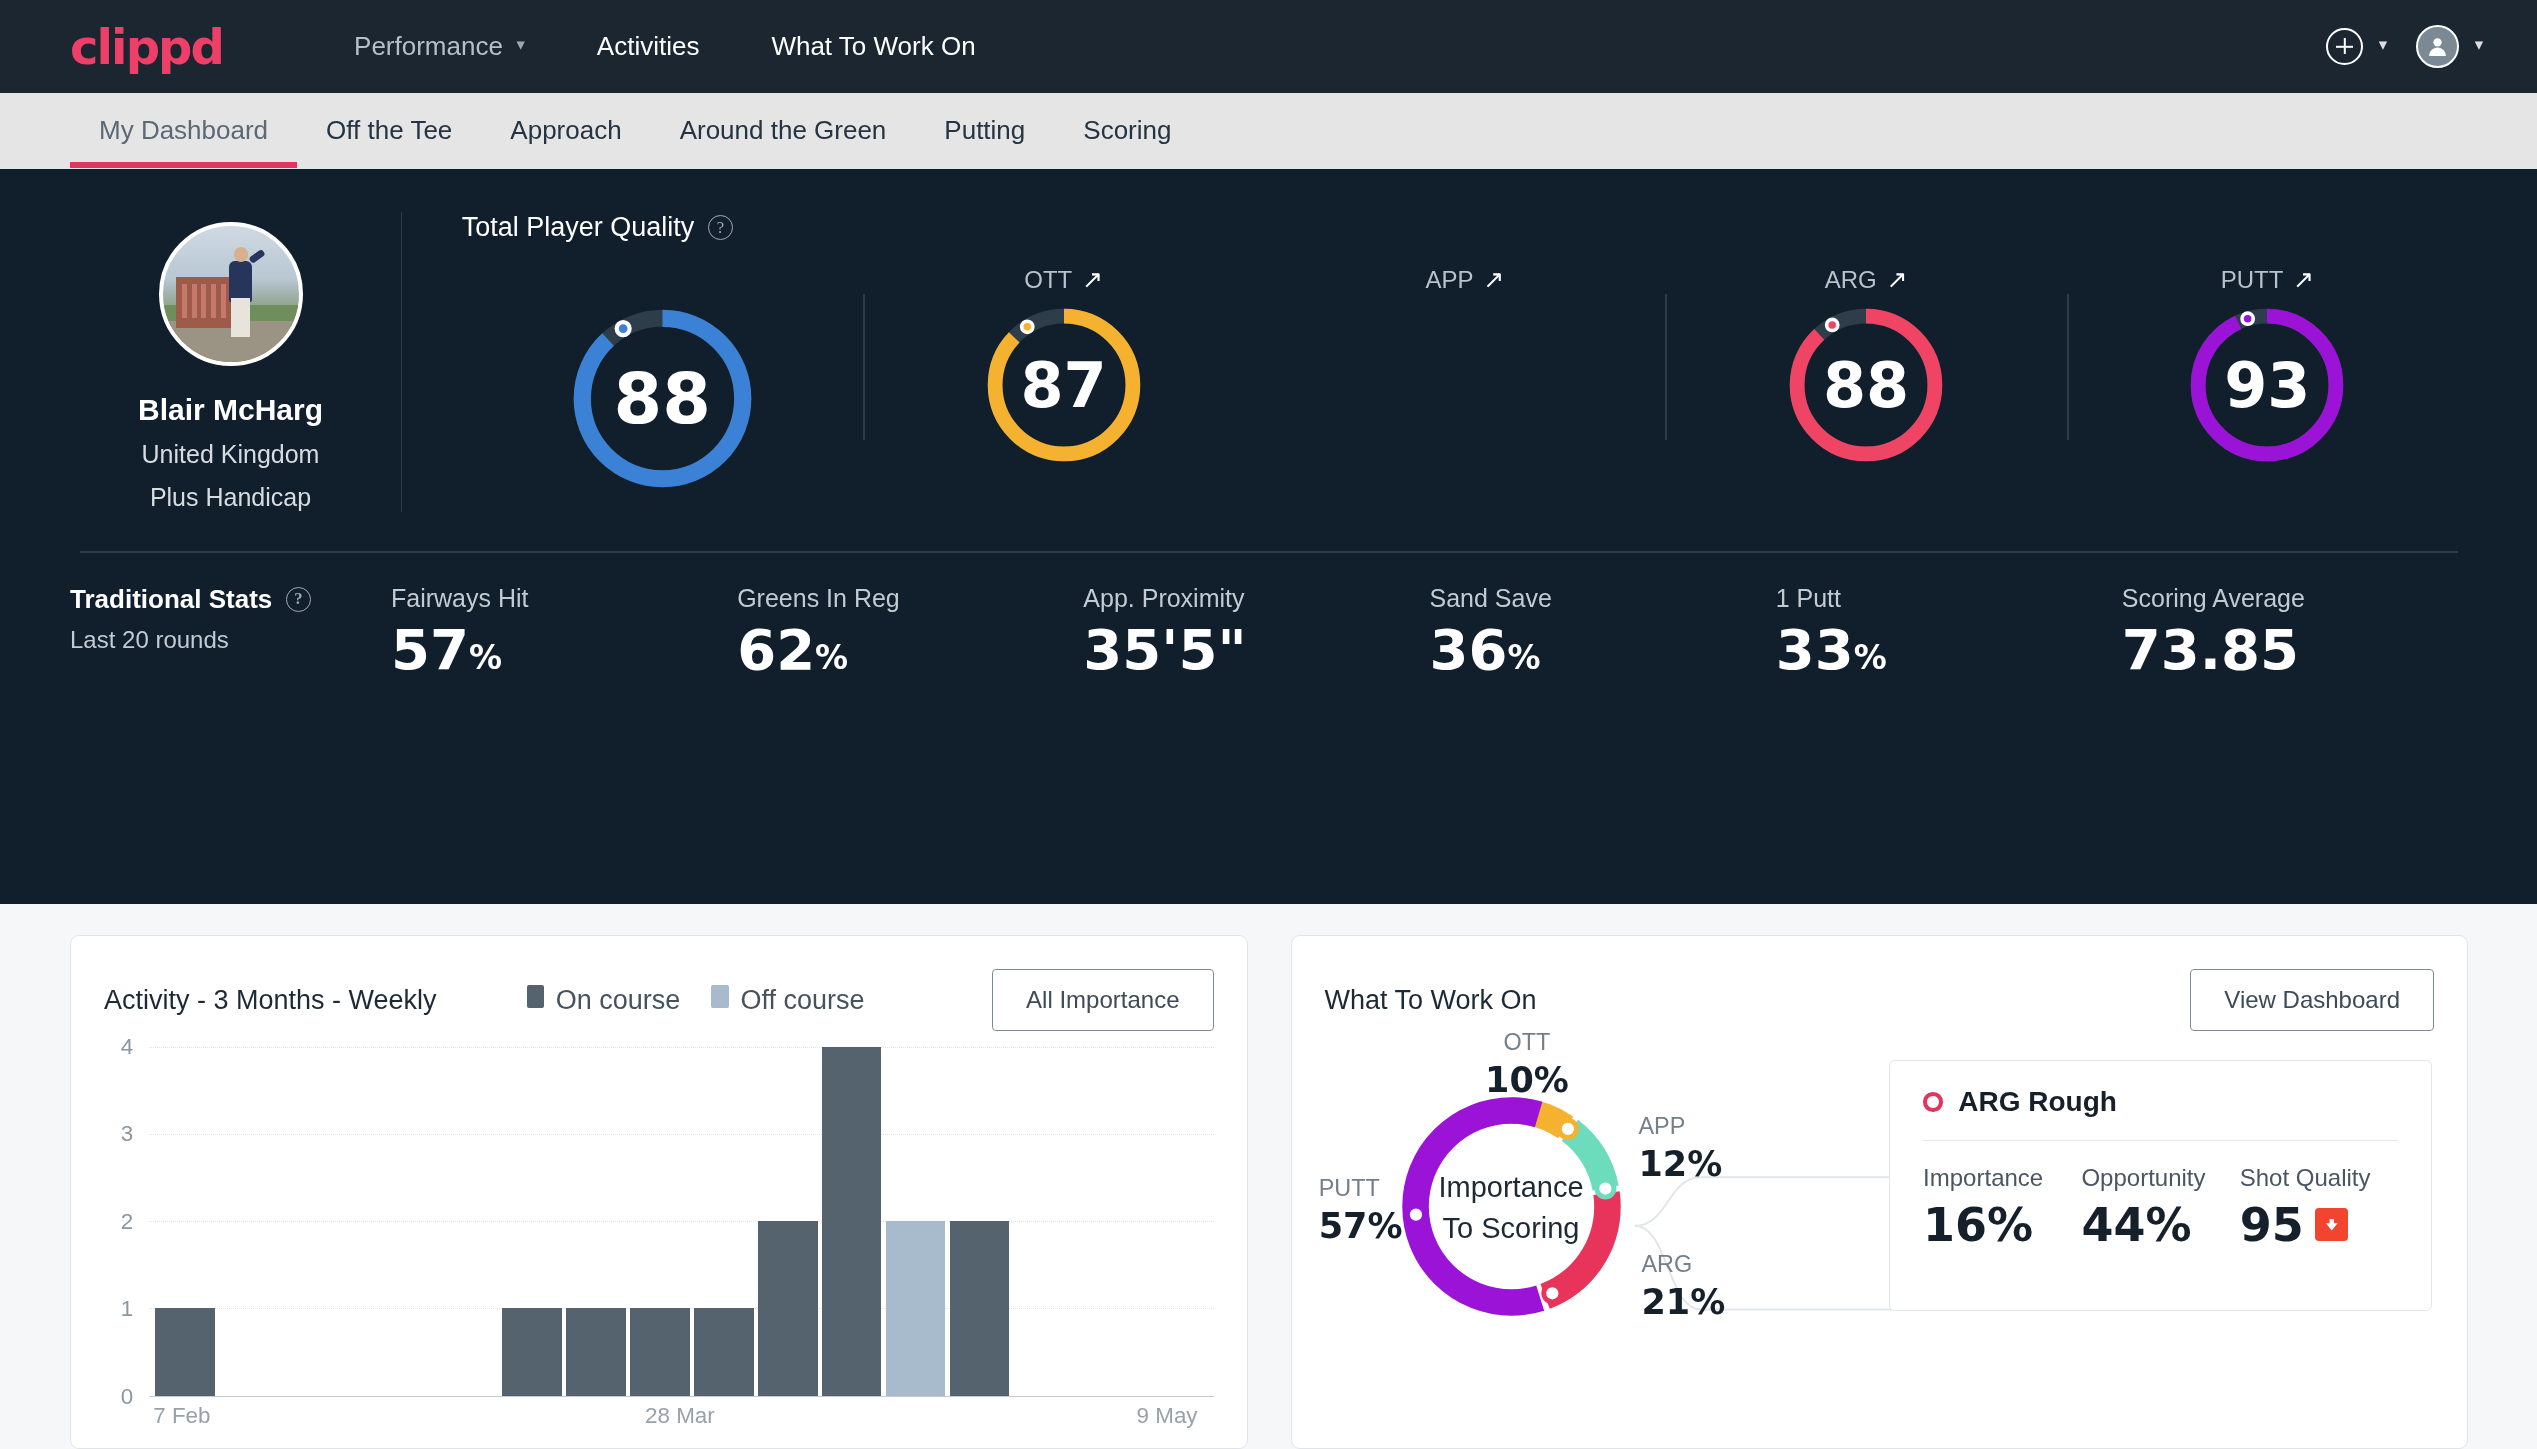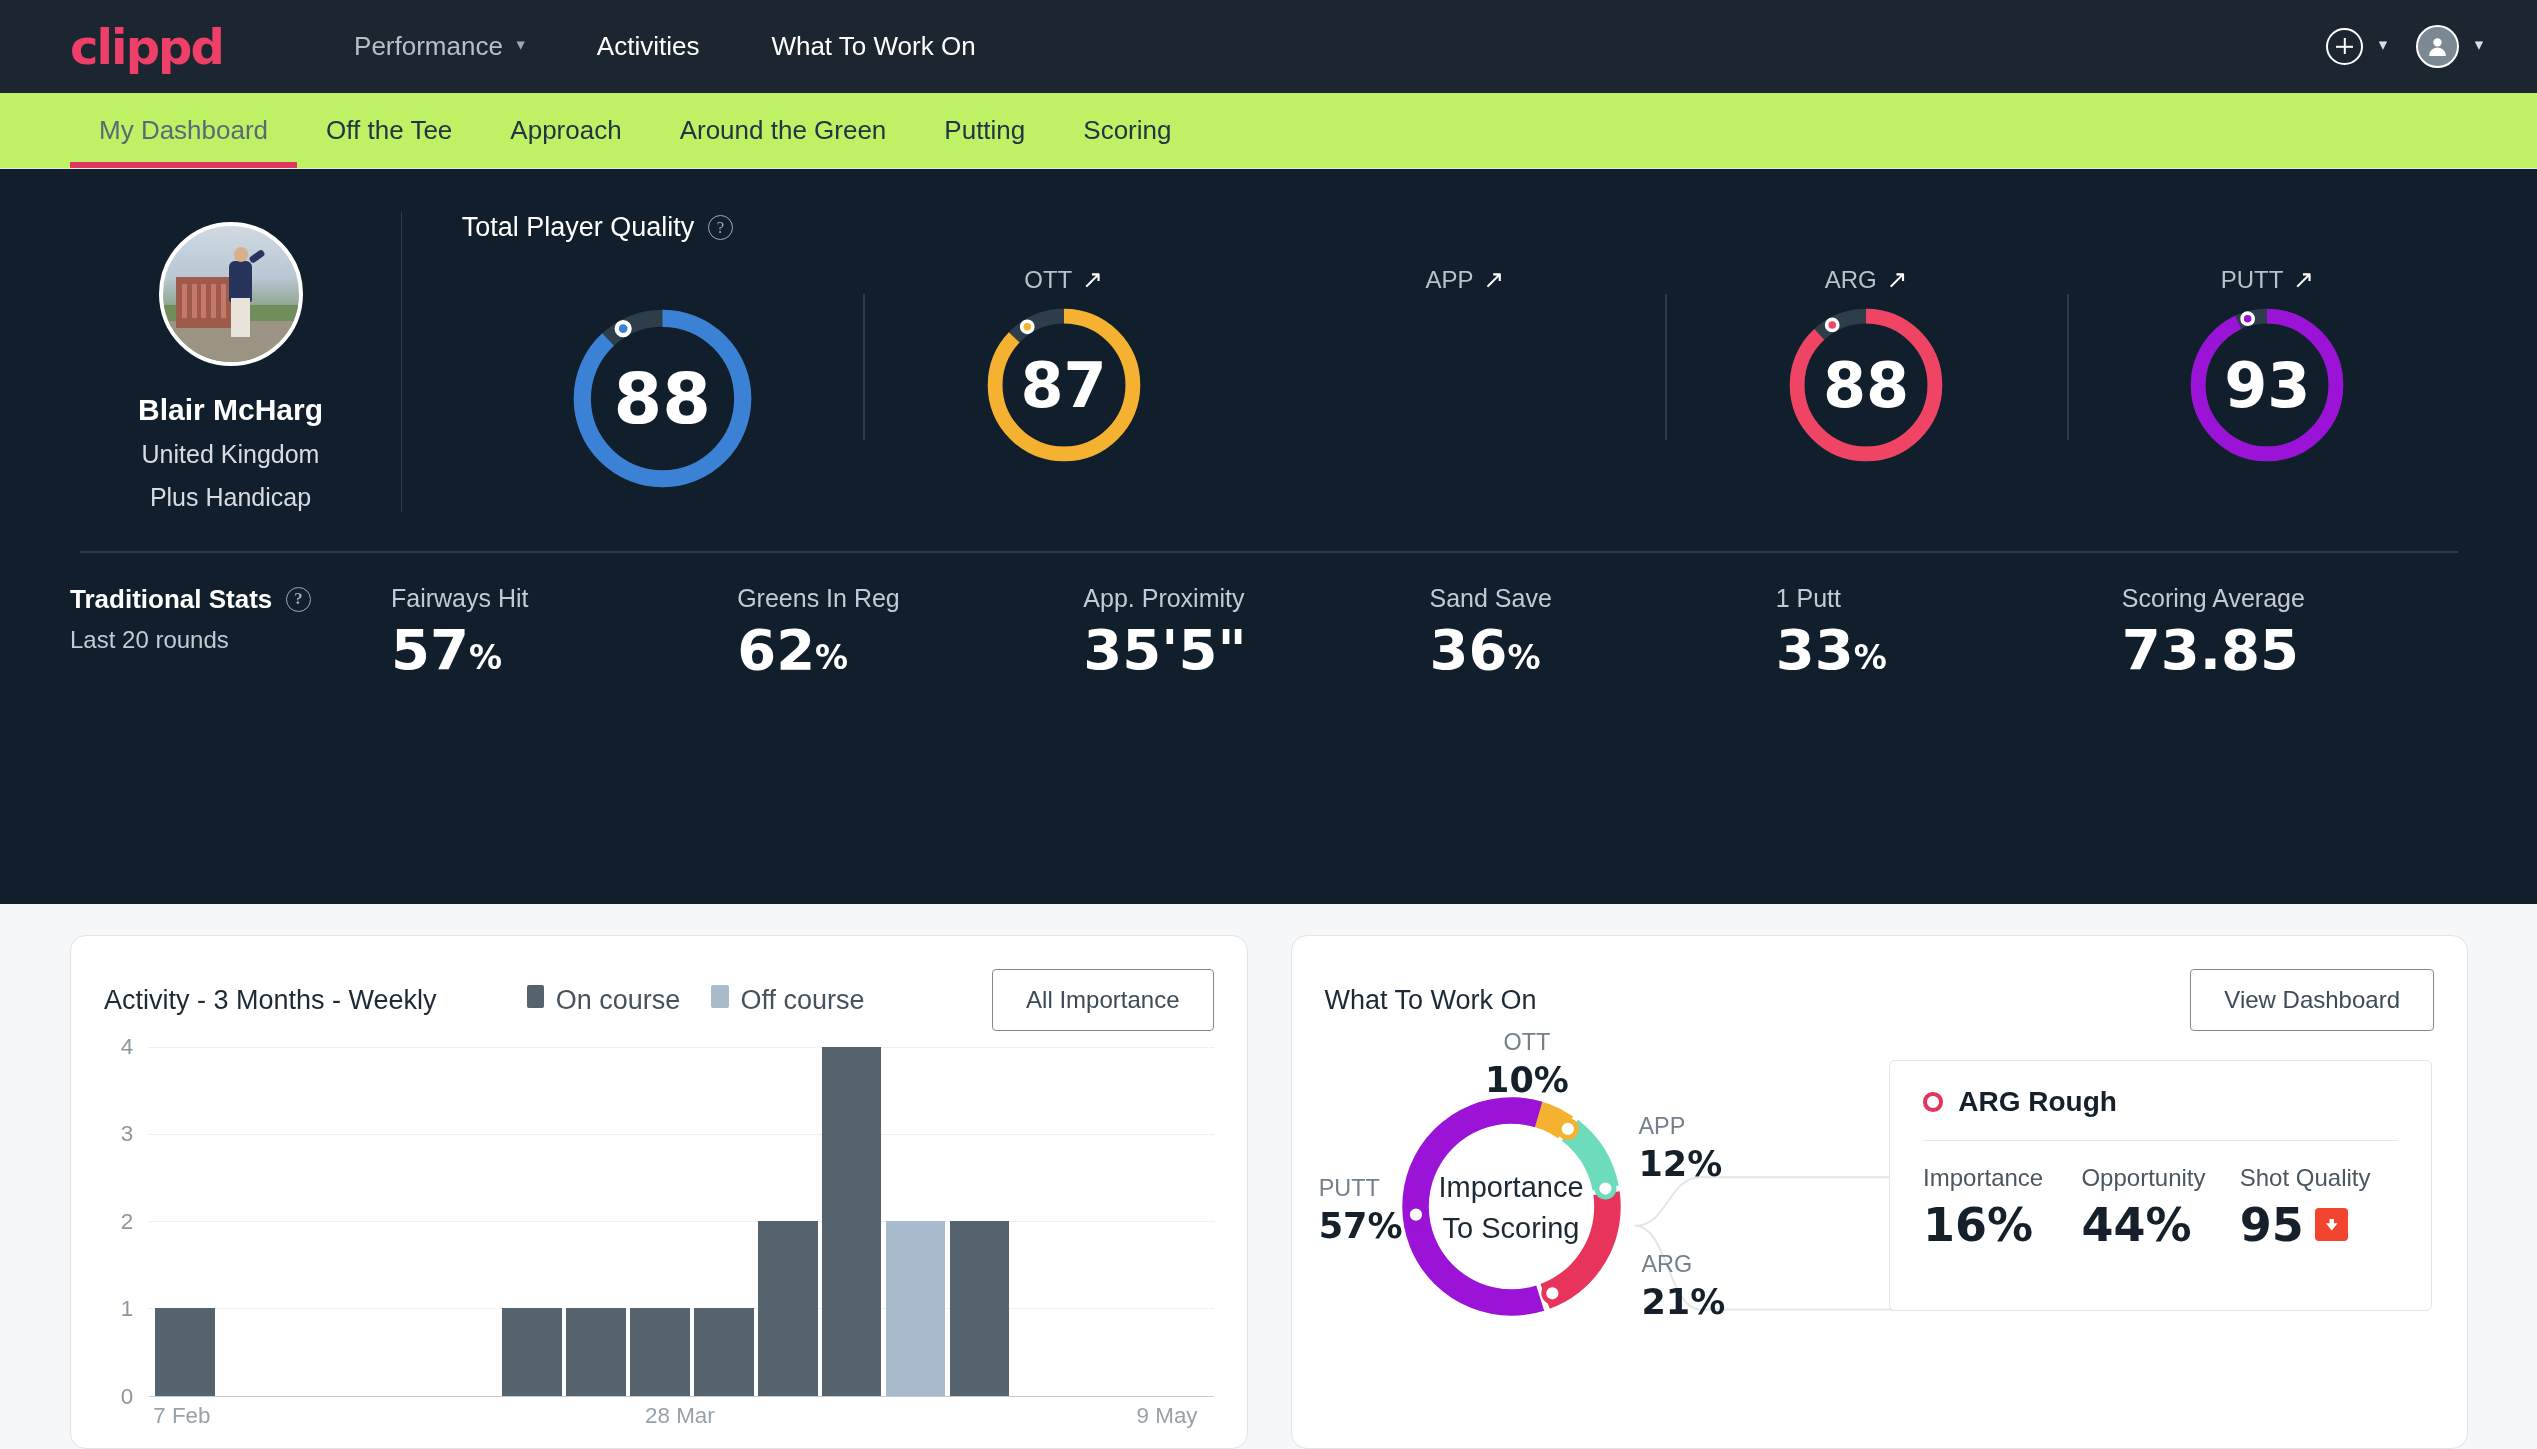--- a/index.html
+++ b/index.html
@@ -62,21 +62,21 @@
     width: 43px; height: 43px; border-radius: 50%;
     background: #7b8995;
     border: 2.4px solid #ffffff;
     display:flex; align-items:center; justify-content:center;
   }
   .avatar-small svg { width: 25px; height: 25px; }
 
   
   .tabbar {
     height: 76px;
-    background: #bef264;
+    background: #e5e5e5;
     display: flex;
     align-items: stretch;
     padding: 0 70px;
     border-bottom: 1px solid #e3e6e9;
   }
   .tab {
     display: flex; align-items: center;
     padding: 0 29px;
     font-size: 26px;
     color: #253443;
@@ -222,21 +222,21 @@
   
   .lower {
     display: flex; gap: 43px;
     padding: 31px 70px 0 70px;
     background: #f5f7f8;
     height: 545px;
   }
   .card {
     background: #ffffff;
     border: 1px solid #e0e4e8;
-    border-radius: 16px;
+    border-radius: 9px;
     flex: 1;
     padding: 31px 33px;
     position: relative;
     overflow: hidden;
   }
   .card-head {
     display: flex; align-items: center;
     height: 66px;
   }
   .card-title { font-size: 27px; color: #1d2a36; font-weight: 400; }

